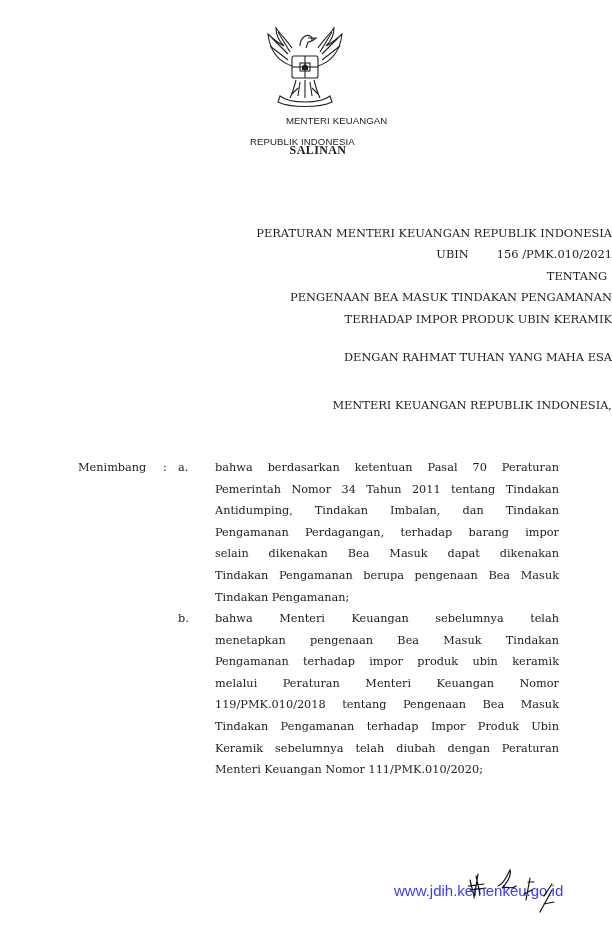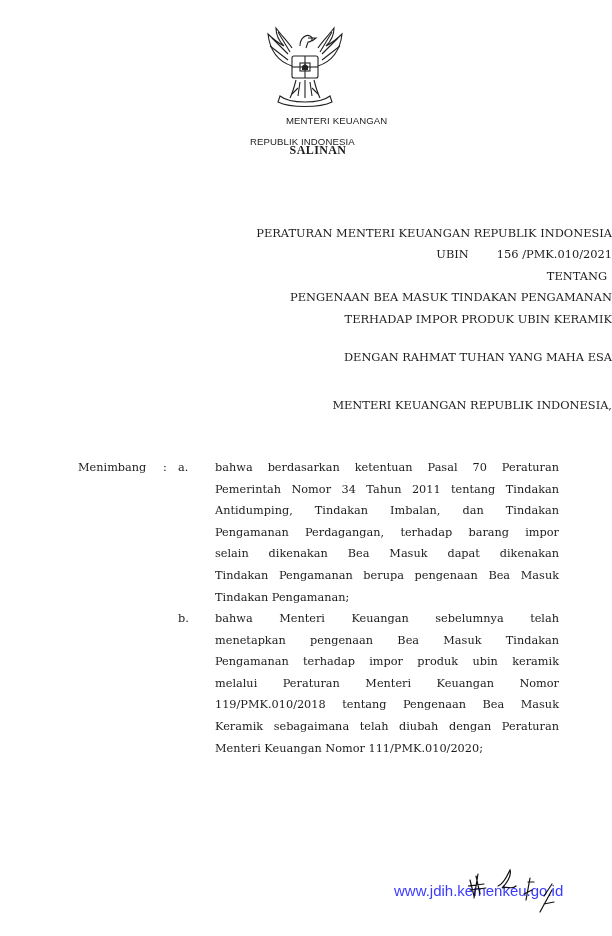--- a/index.html
+++ b/index.html
@@ -96,21 +96,22 @@
   <span class="line last">Tindakan Pengamanan;</span>
 </div>
 
 <div class="abs body-text item-b-mark">b.</div>
 <div class="abs body-text para para-b">
   <span class="line">bahwa Menteri Keuangan sebelumnya telah</span>
   <span class="line">menetapkan pengenaan Bea Masuk Tindakan</span>
   <span class="line">Pengamanan terhadap impor produk ubin keramik</span>
   <span class="line">melalui Peraturan Menteri Keuangan Nomor</span>
   <span class="line">119/PMK.010/2018 tentang Pengenaan Bea Masuk</span>
-  <span class="line">Keramik sebagaimana telah diubah dengan Peraturan</span>
+  <span class="line">Tindakan Pengamanan terhadap Impor Produk Ubin</span>
+  <span class="line">Keramik sebelumnya telah diubah dengan Peraturan</span>
   <span class="line last">Menteri Keuangan Nomor 111/PMK.010/2020;</span>
 </div>
 
 <a class="abs link">www.jdih.kemenkeu.go.id</a>
 
 <svg class="abs sig" viewBox="0 0 130 60">
   <g fill="none" stroke="#111" stroke-width="1.2" stroke-linecap="round">
     <path d="M2 12 L6 28 M8 8 L12 26 M0 18 L16 16 M2 22 L18 20 M10 6 L6 30"></path>
     <path d="M30 18 C36 16 40 6 42 2 C44 8 38 16 34 20 C40 18 44 22 48 18"></path>
     <path d="M60 14 L66 14 M62 10 L58 32 M64 22 L56 26"></path>

